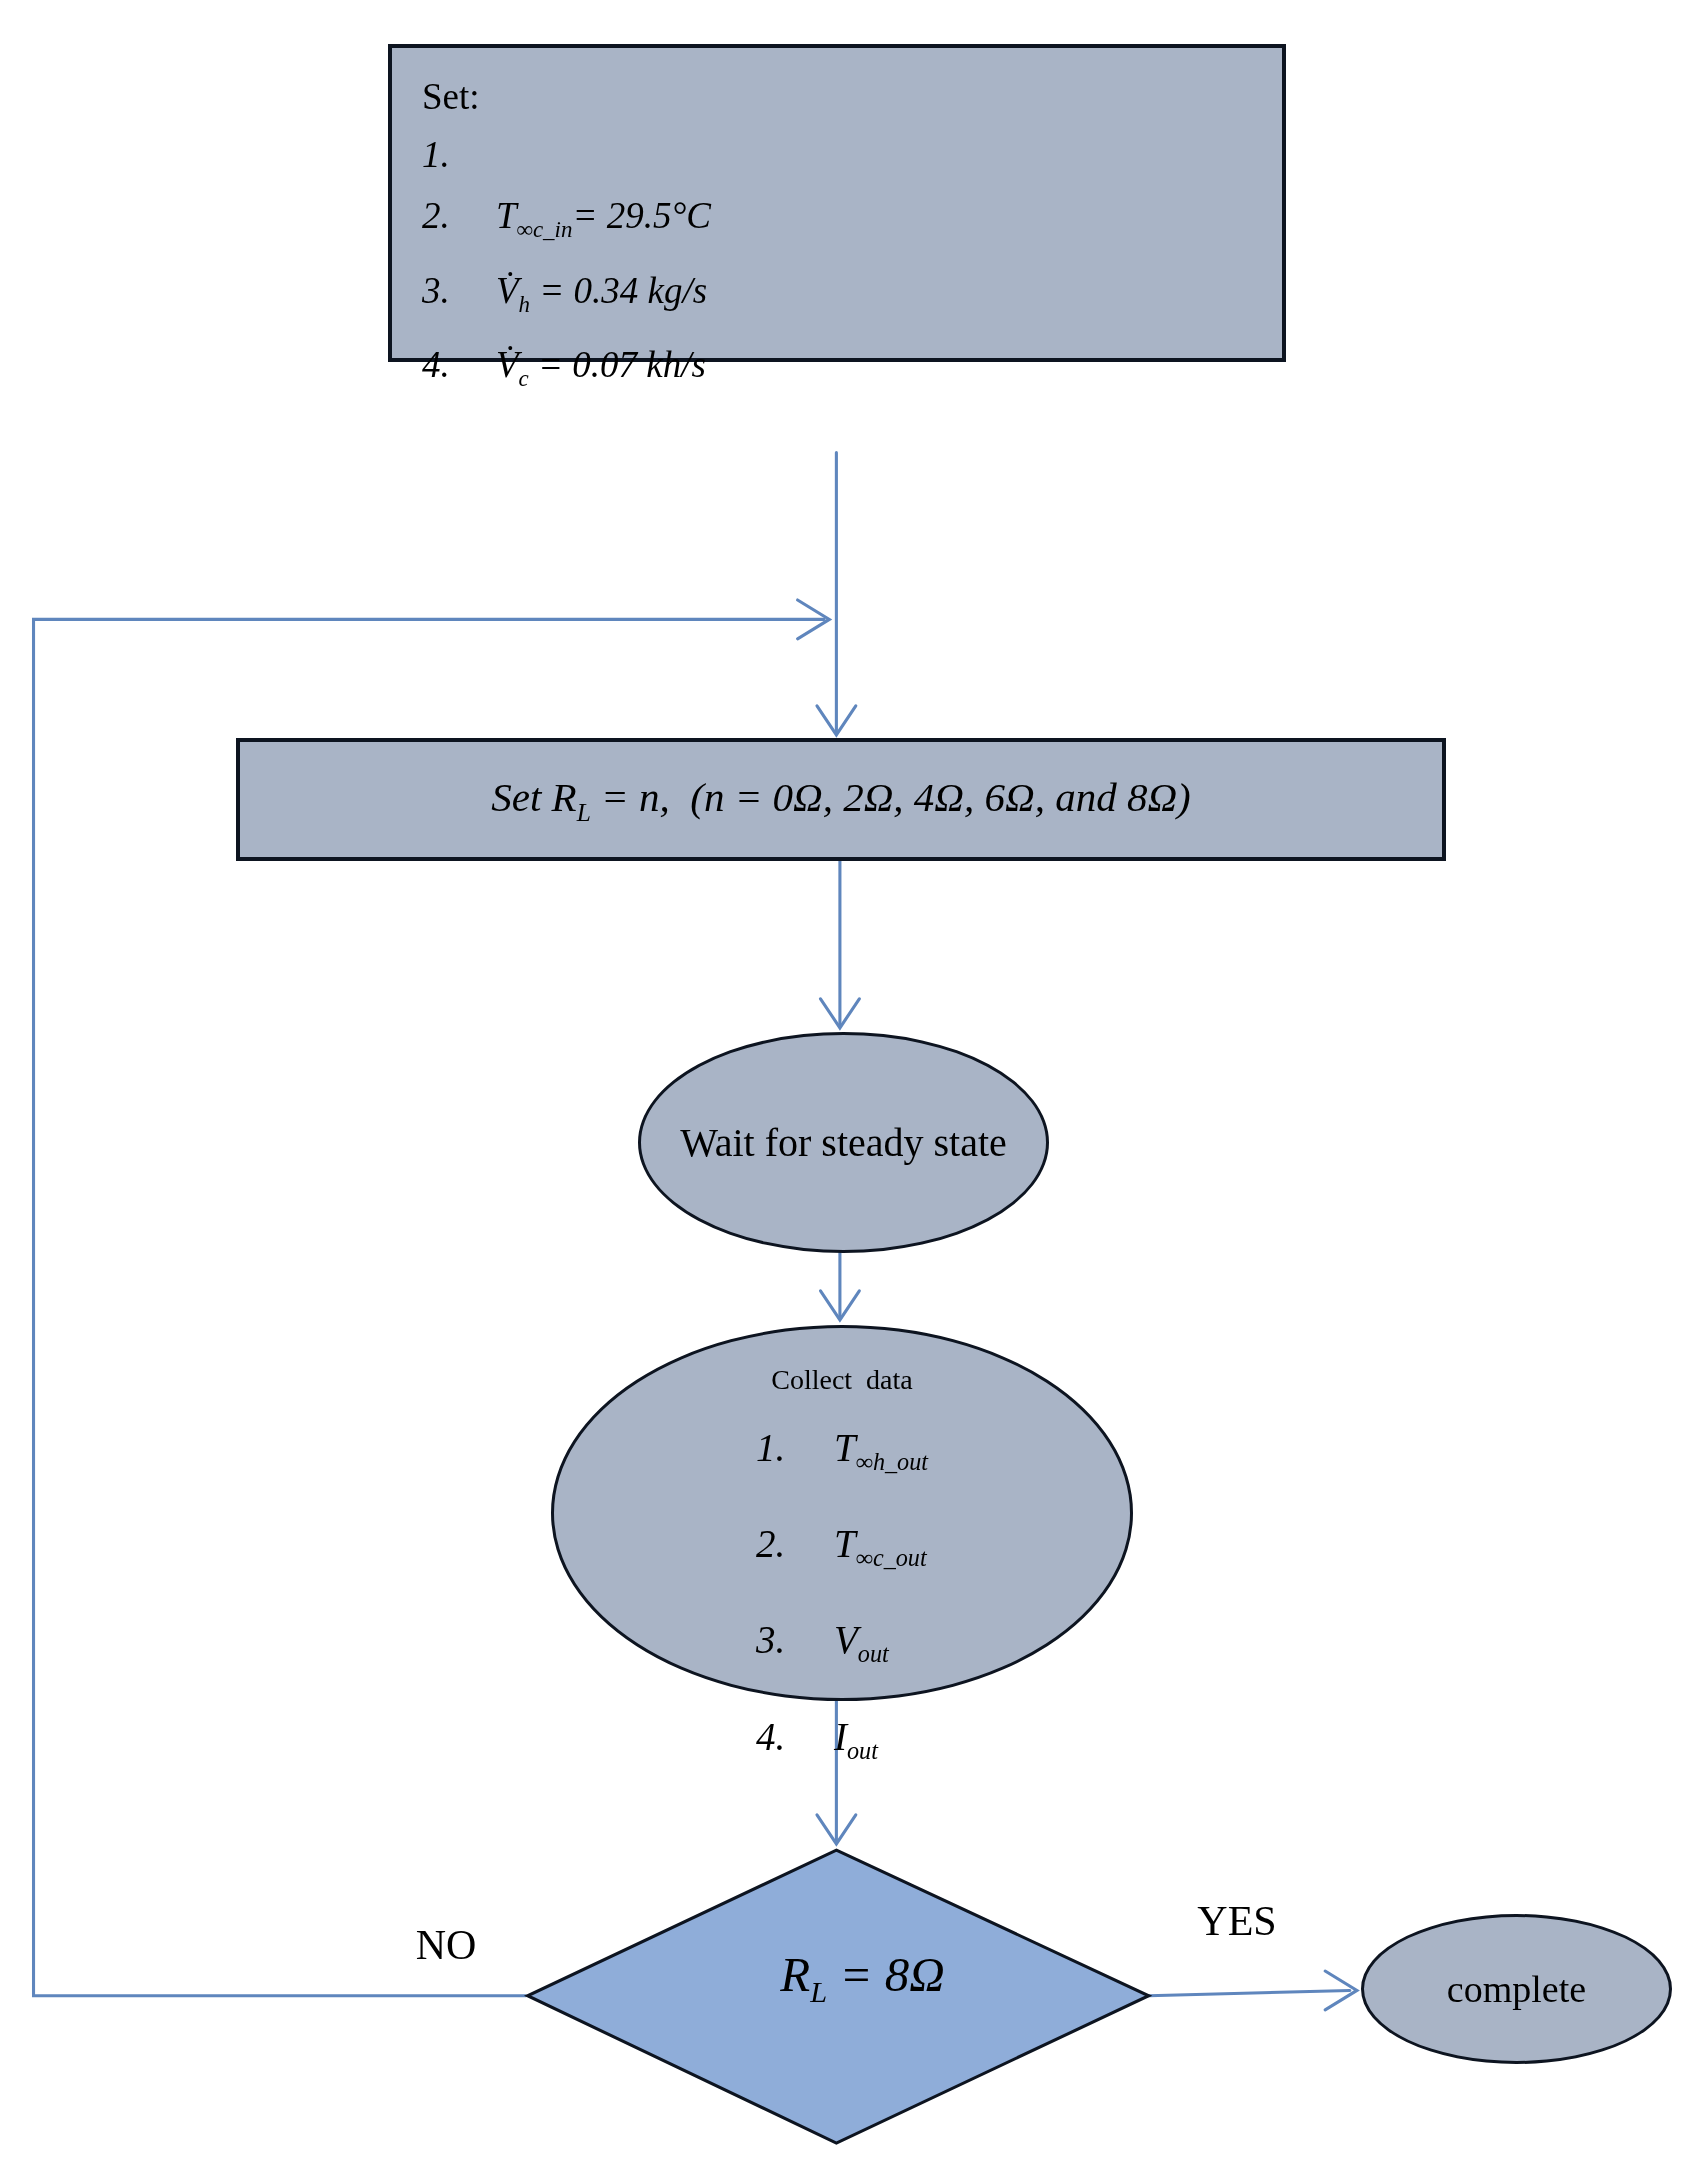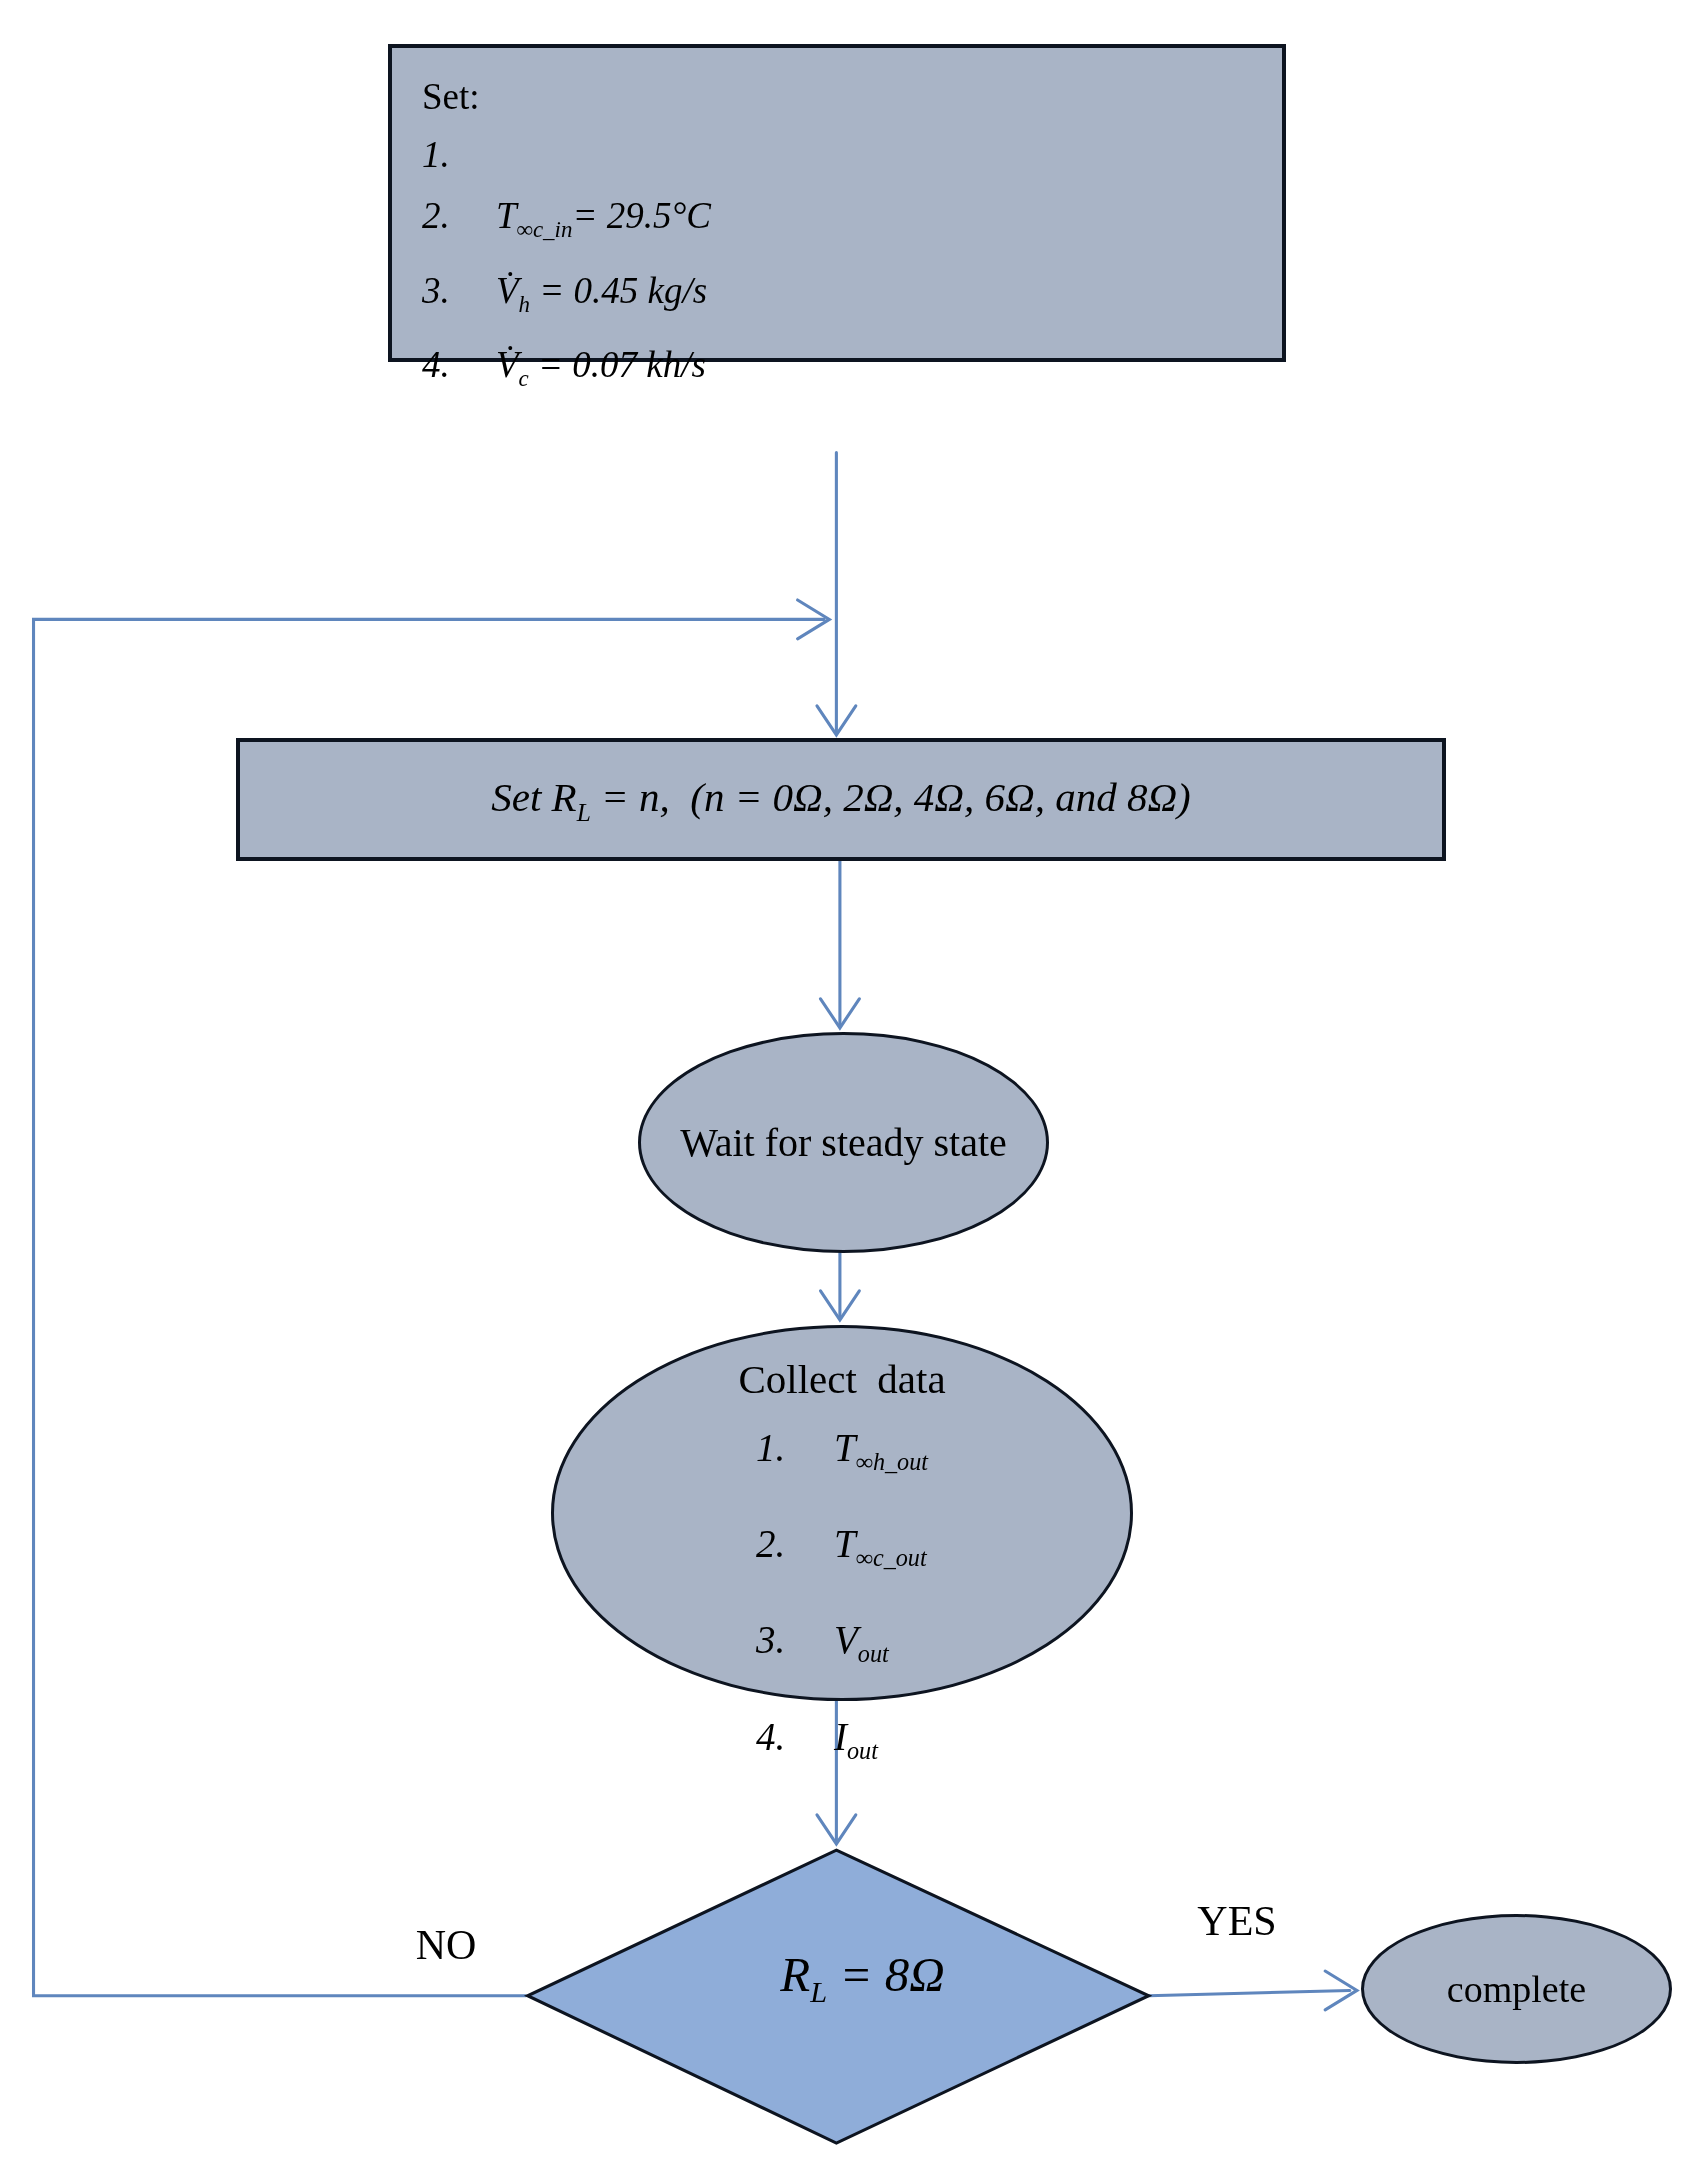--- a/index.html
+++ b/index.html
@@ -22,21 +22,21 @@
   .setup-title{font-style:normal;line-height:55px;}
   .fc-item{display:flex;align-items:baseline;font-style:italic;line-height:61px;white-space:pre;}
   .fc-item .num{width:74px;flex:0 0 auto;}
   .sub{font-size:0.62em;vertical-align:-0.38em;}
   
   .setrl-box{left:236px;top:738px;width:1210px;height:123px;display:flex;align-items:center;justify-content:center;font-size:41px;font-style:italic;white-space:pre;}
   
   .wait-ellipse{left:638px;top:1032px;width:411px;height:221px;display:flex;align-items:center;justify-content:center;font-size:40px;white-space:nowrap;}
   
   .collect-ellipse{left:551px;top:1325px;width:582px;height:376px;text-align:center;padding-top:26.5px;}
-  .collect-title{font-size:41px;line-height:49px;white-space:pre;}
+  .collect-title{font-size:28px;line-height:49px;white-space:pre;}
   .collect-list{display:inline-block;text-align:left;margin-top:3.5px;font-size:39px;}
   .collect-list .fc-item{line-height:82px;}
   .collect-list .fc-item .num{width:78px;}
   
   .diamond-label{position:absolute;left:838px;top:1978px;transform:translate(-50%,-50%);z-index:2;font-size:49px;font-style:italic;white-space:pre;}
   
   .complete-ellipse{left:1361px;top:1914px;width:311px;height:150px;display:flex;align-items:center;justify-content:center;font-size:38px;}
   
   .branch-label{position:absolute;z-index:2;font-size:42px;transform:translate(-50%,-50%);}
   .no-label{left:446px;top:1945px;}
@@ -76,21 +76,21 @@
     <div class="setup-title">Set:</div>
     <div class="fc-item">
       <span class="num">1.</span>
     </div>
     <div class="fc-item">
       <span class="num">2.</span>
       <span><span>T</span><span class="sub">∞c_in</span><span>= 29.5°C</span></span>
     </div>
     <div class="fc-item">
       <span class="num">3.</span>
-      <span><span>V̇</span><span class="sub">h</span><span> = 0.45 kg/s</span></span>
+      <span><span>V̇</span><span class="sub">h</span><span> = 0.34 kg/s</span></span>
     </div>
     <div class="fc-item">
       <span class="num">4.</span>
       <span><span>V̇</span><span class="sub">c</span><span> = 0.07 kh/s</span></span>
     </div>
   </div>
 
   <div class="node rect-node setrl-box">
     <span><span>Set R</span><span class="sub">L</span><span> = n,  (n = 0Ω, 2Ω, 4Ω, 6Ω, and 8Ω)</span></span>
   </div>

